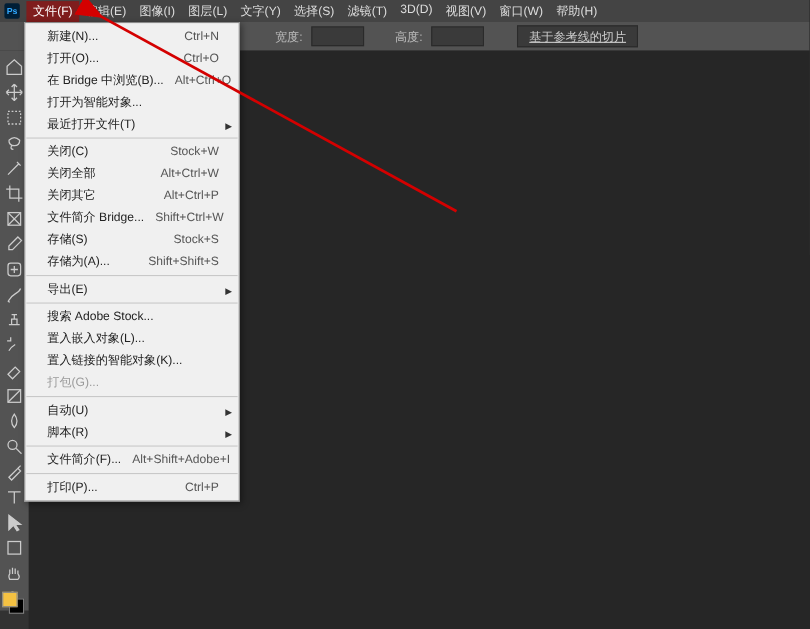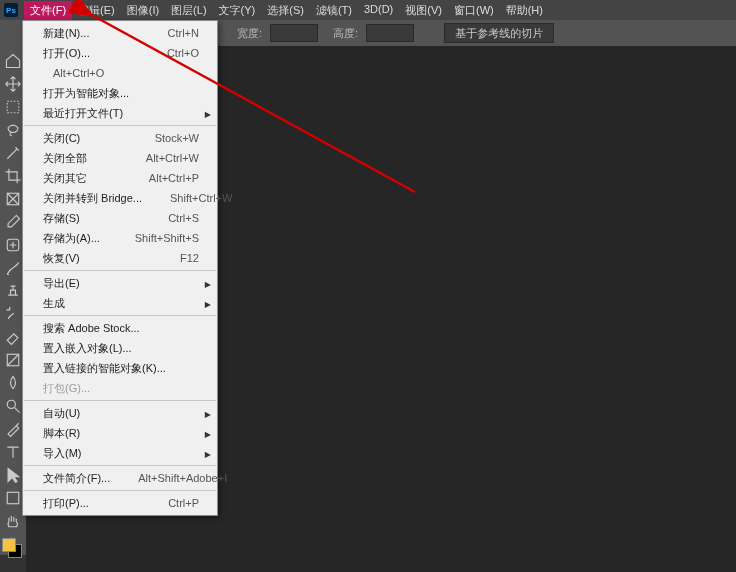--- a/index.html
+++ b/index.html
@@ -30,46 +30,46 @@
     display: flex; align-items: center; justify-content: center;
     margin-right: 6px;
     border-radius: 2px;
   }
   .mb-item {
     padding: 2px 6px;
     cursor: default;
     white-space: nowrap;
   }
   .mb-item.open {
-    background: #be185d;
+    background: #7f1d1d;
     color: #fff;
   }
   .optionsbar {
     height: 26px;
     background: #535353;
     display: flex;
     align-items: center;
     padding-left: 230px;
     gap: 8px;
     color: #ccc;
     font-size: 11px;
   }
-  .opt-label { color: #bbb; margin-left: 7px; }
+  .opt-label { color: #bbb; margin-left: 20px; }
   .opt-field {
     background: #3a3a3a;
     border: 1px solid #2a2a2a;
     width: 48px; height: 18px;
     display: inline-block;
   }
   .opt-btn {
     background: #3a3a3a;
     border: 1px solid #2a2a2a;
     padding: 2px 10px;
     height: 20px;
-    display: flex; align-items: center;
+    display: flex; align-items: center; text-decoration: underline;
   }
   .toolbar {
     position: absolute;
     left: 0; top: 46px;
     width: 26px;
     background: #535353;
     padding-top: 4px;
     display: flex;
     flex-direction: column;
     align-items: center;
@@ -107,21 +107,20 @@
     font-size: 11px;
   }
   .dd-item {
     display: flex;
     justify-content: space-between;
     align-items: center;
     padding: 2px 18px 2px 20px;
     position: relative;
     line-height: 16px;
     white-space: nowrap;
-    gap: 18px;
   }
   .dd-item.disabled { color: #9a9a9a; }
   .dd-item .sc { color: #555; font-size: 11px; padding-left: 10px; }
   .dd-sub::after {
     content: "▶";
     font-size: 8px;
     position: absolute;
     right: 6px; top: 4px;
     color: #333;
   }
@@ -293,20 +292,21 @@
 <div class="dropdown" id="file-menu">
     <div class="dd-item">
       <span>新建(N)...</span>
       <span class="sc">Ctrl+N</span>
     </div>
     <div class="dd-item">
       <span>打开(O)...</span>
       <span class="sc">Ctrl+O</span>
     </div>
     <div class="dd-item">
+      <span>在 Bridge 中浏览(B)...</span>
       <span class="sc">Alt+Ctrl+O</span>
     </div>
     <div class="dd-item">
       <span>打开为智能对象...</span>
     </div>
     <div class="dd-item dd-sub">
       <span>最近打开文件(T)</span>
     </div>
     <div class="dd-sep"></div>
     <div class="dd-item">
@@ -315,64 +315,54 @@
     </div>
     <div class="dd-item">
       <span>关闭全部</span>
       <span class="sc">Alt+Ctrl+W</span>
     </div>
     <div class="dd-item">
       <span>关闭其它</span>
       <span class="sc">Alt+Ctrl+P</span>
     </div>
     <div class="dd-item">
-      <span>关闭并转到 Bridge...</span>
+      <span>文件简介 Bridge...</span>
       <span class="sc">Shift+Ctrl+W</span>
     </div>
     <div class="dd-item">
       <span>存储(S)</span>
-      <span class="sc">Ctrl+S</span>
+      <span class="sc">Stock+S</span>
     </div>
     <div class="dd-item">
       <span>存储为(A)...</span>
       <span class="sc">Shift+Shift+S</span>
     </div>
-    <div class="dd-item">
-      <span>恢复(V)</span>
-      <span class="sc">F12</span>
-    </div>
     <div class="dd-sep"></div>
     <div class="dd-item dd-sub">
       <span>导出(E)</span>
     </div>
-    <div class="dd-item dd-sub">
-      <span>生成</span>
-    </div>
     <div class="dd-sep"></div>
     <div class="dd-item">
       <span>搜索 Adobe Stock...</span>
     </div>
     <div class="dd-item">
       <span>置入嵌入对象(L)...</span>
     </div>
     <div class="dd-item">
       <span>置入链接的智能对象(K)...</span>
     </div>
     <div class="dd-item disabled">
       <span>打包(G)...</span>
     </div>
     <div class="dd-sep"></div>
     <div class="dd-item dd-sub">
       <span>自动(U)</span>
     </div>
     <div class="dd-item dd-sub">
       <span>脚本(R)</span>
-    </div>
-    <div class="dd-item dd-sub">
-      <span>导入(M)</span>
     </div>
     <div class="dd-sep"></div>
     <div class="dd-item">
       <span>文件简介(F)...</span>
       <span class="sc">Alt+Shift+Adobe+I</span>
     </div>
     <div class="dd-sep"></div>
     <div class="dd-item">
       <span>打印(P)...</span>
       <span class="sc">Ctrl+P</span>

